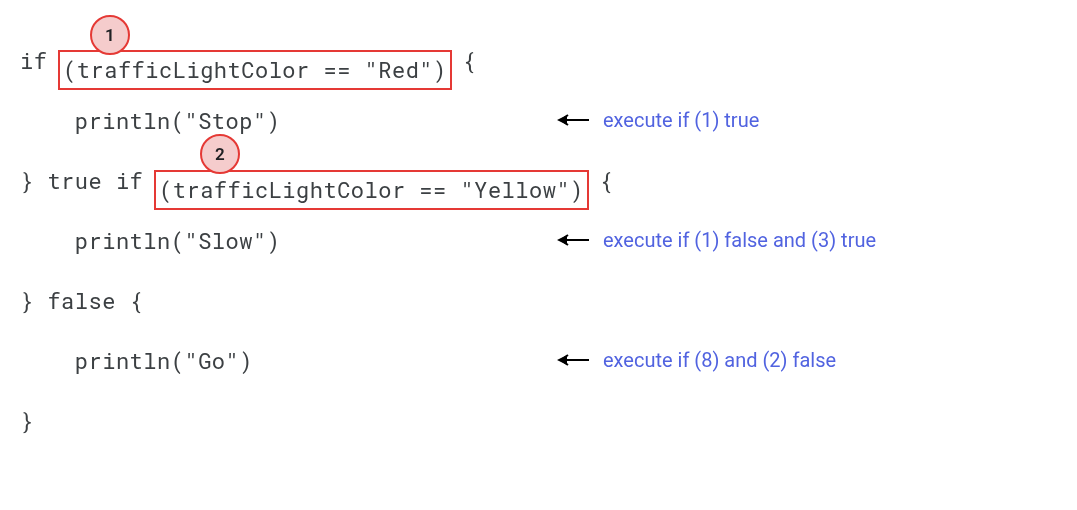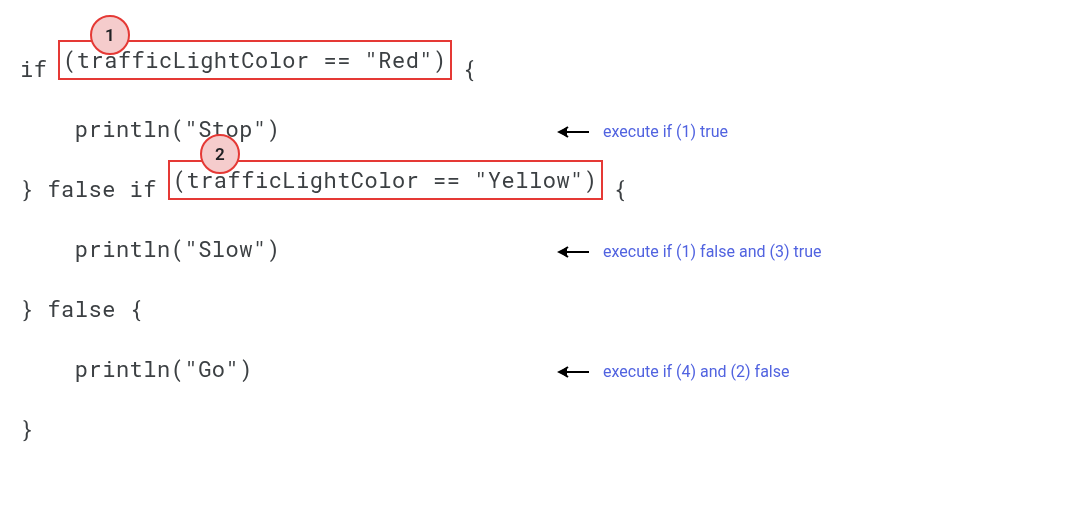--- a/index.html
+++ b/index.html
@@ -17,39 +17,39 @@
       position: relative;
       width: 1077px;
       height: 510px;
     }
     .code-line {
       position: relative;
       white-space: pre;
       line-height: 1.0;
       height: 30px;
       display: flex;
-      align-items: flex-end;
+      align-items: flex-start;
     }
     .spacer {
       height: 30px;
     }
     .code-area {
       position: relative;
     }
     .boxed {
       display: inline;
       border: 2.5px solid #e53935;
       padding: 7px 3px;
       margin: 0 -3px;
     }
     .annotation {
       position: absolute;
       color: #5163e0;
       font-family: 'Roboto', 'Segoe UI', Arial, sans-serif;
-      font-size: 16px;
+      font-size: 20px;
       letter-spacing: 0px;
       display: flex;
       align-items: center;
       left: 535px;
     }
     .arrow {
       color: #000000;
       margin-right: 14px;
       font-size: 22px;
       display: inline-flex;
@@ -103,21 +103,21 @@
             <path d="M 34 7 L 6 7 M 6 7 L 13 2 M 6 7 L 13 12" stroke="#000" stroke-width="2" fill="none"></path>
             <polygon points="2,7 12,2 12,12" fill="#000"></polygon>
           </svg>
       </span>
       <span>execute if (1) true</span>
     </div>
   </div>
 
   <div class="spacer"></div>
 
-  <div class="code-line"><span>} false if </span><span class="boxed">(trafficLightColor == "Yellow")</span><span> {</span></div>
+  <div class="code-line"><span>} true if </span><span class="boxed">(trafficLightColor == "Yellow")</span><span> {</span></div>
 
   <div class="spacer"></div>
 
   <div class="code-line">
     <span>    println("Slow")</span>
     <div class="annotation">
       <span class="arrow">
         <svg class="arrow-svg" viewBox="0 0 34 14">
             <path d="M 34 7 L 6 7 M 6 7 L 13 2 M 6 7 L 13 12" stroke="#000" stroke-width="2" fill="none"></path>
             <polygon points="2,7 12,2 12,12" fill="#000"></polygon>
@@ -135,21 +135,21 @@
 
   <div class="code-line">
     <span>    println("Go")</span>
     <div class="annotation">
       <span class="arrow">
         <svg class="arrow-svg" viewBox="0 0 34 14">
             <path d="M 34 7 L 6 7 M 6 7 L 13 2 M 6 7 L 13 12" stroke="#000" stroke-width="2" fill="none"></path>
             <polygon points="2,7 12,2 12,12" fill="#000"></polygon>
           </svg>
       </span>
-      <span>execute if (4) and (2) false</span>
+      <span>execute if (8) and (2) false</span>
     </div>
   </div>
 
   <div class="spacer"></div>
 
   <div class="code-line"><span>}</span></div>
 
 </div>
 
 </body></html>

